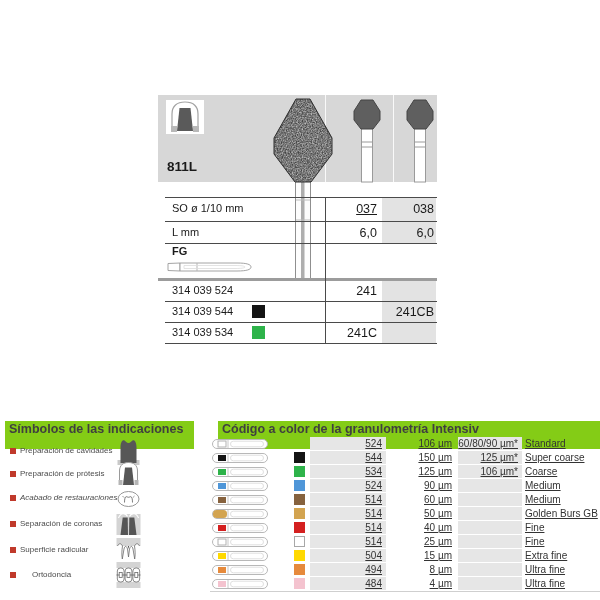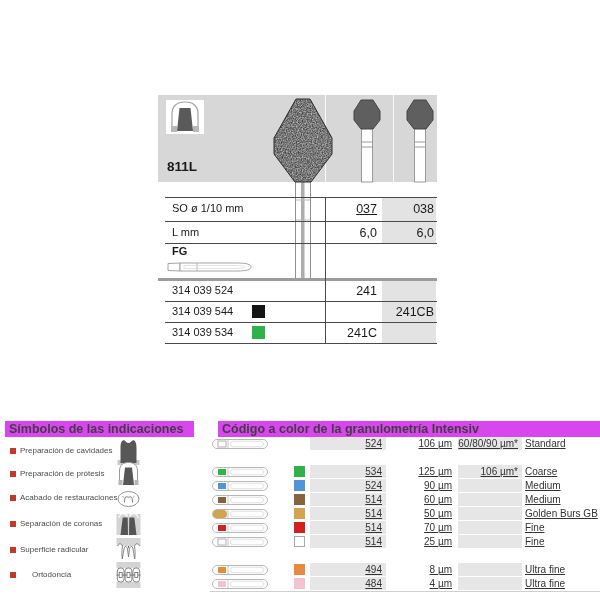--- a/index.html
+++ b/index.html
@@ -14,21 +14,21 @@
   .gray-col{left:382px;width:54px;background:#e3e3e3;}
   .hline{left:165px;width:272px;height:1px;background:#4a4a4a;}
   .vline{left:325px;top:197px;width:1px;height:146px;background:#4a4a4a;}
   .thick{left:158px;top:278px;width:279px;height:3px;background:#9c9c9c;}
   .spec-label{left:172px;font-size:11px;color:#1a1a1a;}
   .spec-label.bold{font-weight:bold;}
   .val1{left:325px;width:52px;text-align:right;font-size:12.5px;color:#1a1a1a;}
   .val2{left:382px;width:52px;text-align:right;font-size:12.5px;color:#1a1a1a;}
   .sw{width:13px;height:13px;}
   
-  .strip{top:421px;height:16px;background:#d946ef;}
+  .strip{top:421px;height:28px;background:#84cc16;}
   .strip span{display:block;padding-left:4px;line-height:16px;
               font-size:12.5px;font-weight:bold;color:#3f3f3f;white-space:nowrap;}
   
   .bullet{left:10px;width:6px;height:6px;}
   .ind-label{left:20px;font-size:8px;color:#4c4c4c;white-space:nowrap;}
   .ind-icon{left:116px;width:25px;}
   
   #gran-table{left:210px;top:437px;width:390px;height:155px;}
   #gran-table::after{content:"";position:absolute;left:0;top:154px;width:390px;height:1px;background:#cfcfcf;}
   .g-row{position:absolute;left:0;width:390px;height:14px;}
@@ -158,21 +158,21 @@
   <div class="abs bullet" style="top: 471px; background: rgb(192, 57, 43);"></div>
   <div class="abs ind-label" style="top:469px;">Preparación de prótesis</div>
   <svg class="abs ind-icon" style="top:461px;" width="25" height="26" viewBox="0 0 24 26">
     <path d="M3 24 V10 C3 4 7 1.5 12 1.5 C17 1.5 21 4 21 10 V24" fill="#fff" stroke="#9a9a9a"></path>
     <rect x="2" y="19" width="4" height="5" fill="#b5b5b5"></rect>
     <rect x="18" y="19" width="4" height="5" fill="#b5b5b5"></rect>
     <path d="M6.5 24 L8.5 6.5 L15.5 6.5 L17.5 24 Z" fill="#575757"></path>
   </svg>
 
   <div class="abs bullet" style="top: 495px; background: rgb(192, 57, 43);"></div>
-  <div class="abs ind-label" style="top:493px;">Acabado de restauraciones</div>
+  <div class="abs ind-label" style="top:493px;font-style:italic;">Acabado de restauraciones</div>
   <svg class="abs ind-icon" style="top:490px;" width="25" height="18" viewBox="0 0 24 18">
     <ellipse cx="12" cy="9" rx="10.5" ry="7.5" fill="#fff" stroke="#8a8a8a" stroke-width="0.9"></ellipse>
     <path d="M8 12.5 C8 8 9 6 10.5 6.8 C11.5 7.4 12.5 7.4 13.5 6.8 C15 6 16 8 16 12.5" fill="none" stroke="#6e6e6e" stroke-width="0.9"></path>
     <path d="M6 6 l1.6 1.6 M18 6 l-1.6 1.6" stroke="#6e6e6e" stroke-width="0.7"></path>
   </svg>
 
   <div class="abs bullet" style="top: 521px; background: rgb(192, 57, 43);"></div>
   <div class="abs ind-label" style="top:519px;">Separación de coronas</div>
   <svg class="abs ind-icon" style="top:511px;" width="25" height="26" viewBox="0 0 24 26">
     <rect x="0" y="3" width="24" height="21" fill="#d4d4d4"></rect>
@@ -213,20 +213,34 @@
       <rect x="18.5" y="2.2" width="33" height="5.6" rx="2.8" fill="none" stroke="#e0e0e0"></rect>
       <rect class="band" x="6" y="2" width="8" height="6" fill="#ffffff" stroke="#b0b0b0"></rect>
     </svg>
 
     <span class="g-cell g-code">524</span>
     <span class="g-cell g-size">106 µm</span>
     <span class="g-cell g-alt">60/80/90 µm*</span>
     <span class="g-cell g-name">Standard</span>
   </div>
 
+  <div class="g-row" style="top: 14px;">
+    <svg class="g-bur" viewBox="0 0 56 10">
+      <rect x="0.5" y="0.5" width="55" height="9" rx="4.5" fill="#fff" stroke="#b8b8b8"></rect>
+      <rect class="collar" x="1" y="1" width="14" height="8" rx="3.5" fill="none"></rect>
+      <line x1="16" y1="1" x2="16" y2="9" stroke="#c8c8c8"></line>
+      <rect x="18.5" y="2.2" width="33" height="5.6" rx="2.8" fill="none" stroke="#e0e0e0"></rect>
+      <rect class="band" x="6" y="2" width="8" height="6" fill="#141414" stroke="none"></rect>
+    </svg>
+    <span class="g-swatch" style="background: rgb(20, 20, 20);"></span>
+    <span class="g-cell g-code">544</span>
+    <span class="g-cell g-size">150 µm</span>
+    <span class="g-cell g-alt">125 µm*</span>
+    <span class="g-cell g-name">Super coarse</span>
+  </div>
 
   <div class="g-row" style="top: 28px;">
     <svg class="g-bur" viewBox="0 0 56 10">
       <rect x="0.5" y="0.5" width="55" height="9" rx="4.5" fill="#fff" stroke="#b8b8b8"></rect>
       <rect class="collar" x="1" y="1" width="14" height="8" rx="3.5" fill="none"></rect>
       <line x1="16" y1="1" x2="16" y2="9" stroke="#c8c8c8"></line>
       <rect x="18.5" y="2.2" width="33" height="5.6" rx="2.8" fill="none" stroke="#e0e0e0"></rect>
       <rect class="band" x="6" y="2" width="8" height="6" fill="#2eb34a" stroke="none"></rect>
     </svg>
     <span class="g-swatch" style="background: rgb(46, 179, 74);"></span>
@@ -284,40 +298,54 @@
   <div class="g-row" style="top: 84px;">
     <svg class="g-bur" viewBox="0 0 56 10">
       <rect x="0.5" y="0.5" width="55" height="9" rx="4.5" fill="#fff" stroke="#b8b8b8"></rect>
       <rect class="collar" x="1" y="1" width="14" height="8" rx="3.5" fill="none"></rect>
       <line x1="16" y1="1" x2="16" y2="9" stroke="#c8c8c8"></line>
       <rect x="18.5" y="2.2" width="33" height="5.6" rx="2.8" fill="none" stroke="#e0e0e0"></rect>
       <rect class="band" x="6" y="2" width="8" height="6" fill="#d42020" stroke="none"></rect>
     </svg>
     <span class="g-swatch" style="background: rgb(212, 32, 32);"></span>
     <span class="g-cell g-code">514</span>
-    <span class="g-cell g-size">70 µm</span>
+    <span class="g-cell g-size">40 µm</span>
     <span class="g-cell g-alt"></span>
     <span class="g-cell g-name">Fine</span>
   </div>
 
   <div class="g-row" style="top: 98px;">
     <svg class="g-bur" viewBox="0 0 56 10">
       <rect x="0.5" y="0.5" width="55" height="9" rx="4.5" fill="#fff" stroke="#b8b8b8"></rect>
       <rect class="collar" x="1" y="1" width="14" height="8" rx="3.5" fill="none"></rect>
       <line x1="16" y1="1" x2="16" y2="9" stroke="#c8c8c8"></line>
       <rect x="18.5" y="2.2" width="33" height="5.6" rx="2.8" fill="none" stroke="#e0e0e0"></rect>
       <rect class="band" x="6" y="2" width="8" height="6" fill="#ffffff" stroke="#b0b0b0"></rect>
     </svg>
     <span class="g-swatch outlined" style="background: rgb(255, 255, 255);"></span>
     <span class="g-cell g-code">514</span>
     <span class="g-cell g-size">25 µm</span>
     <span class="g-cell g-alt"></span>
     <span class="g-cell g-name">Fine</span>
   </div>
 
+  <div class="g-row" style="top: 112px;">
+    <svg class="g-bur" viewBox="0 0 56 10">
+      <rect x="0.5" y="0.5" width="55" height="9" rx="4.5" fill="#fff" stroke="#b8b8b8"></rect>
+      <rect class="collar" x="1" y="1" width="14" height="8" rx="3.5" fill="none"></rect>
+      <line x1="16" y1="1" x2="16" y2="9" stroke="#c8c8c8"></line>
+      <rect x="18.5" y="2.2" width="33" height="5.6" rx="2.8" fill="none" stroke="#e0e0e0"></rect>
+      <rect class="band" x="6" y="2" width="8" height="6" fill="#ffd900" stroke="none"></rect>
+    </svg>
+    <span class="g-swatch" style="background: rgb(255, 217, 0);"></span>
+    <span class="g-cell g-code">504</span>
+    <span class="g-cell g-size">15 µm</span>
+    <span class="g-cell g-alt"></span>
+    <span class="g-cell g-name">Extra fine</span>
+  </div>
 
   <div class="g-row" style="top: 126px;">
     <svg class="g-bur" viewBox="0 0 56 10">
       <rect x="0.5" y="0.5" width="55" height="9" rx="4.5" fill="#fff" stroke="#b8b8b8"></rect>
       <rect class="collar" x="1" y="1" width="14" height="8" rx="3.5" fill="none"></rect>
       <line x1="16" y1="1" x2="16" y2="9" stroke="#c8c8c8"></line>
       <rect x="18.5" y="2.2" width="33" height="5.6" rx="2.8" fill="none" stroke="#e0e0e0"></rect>
       <rect class="band" x="6" y="2" width="8" height="6" fill="#e68a3c" stroke="none"></rect>
     </svg>
     <span class="g-swatch" style="background: rgb(230, 138, 60);"></span>

